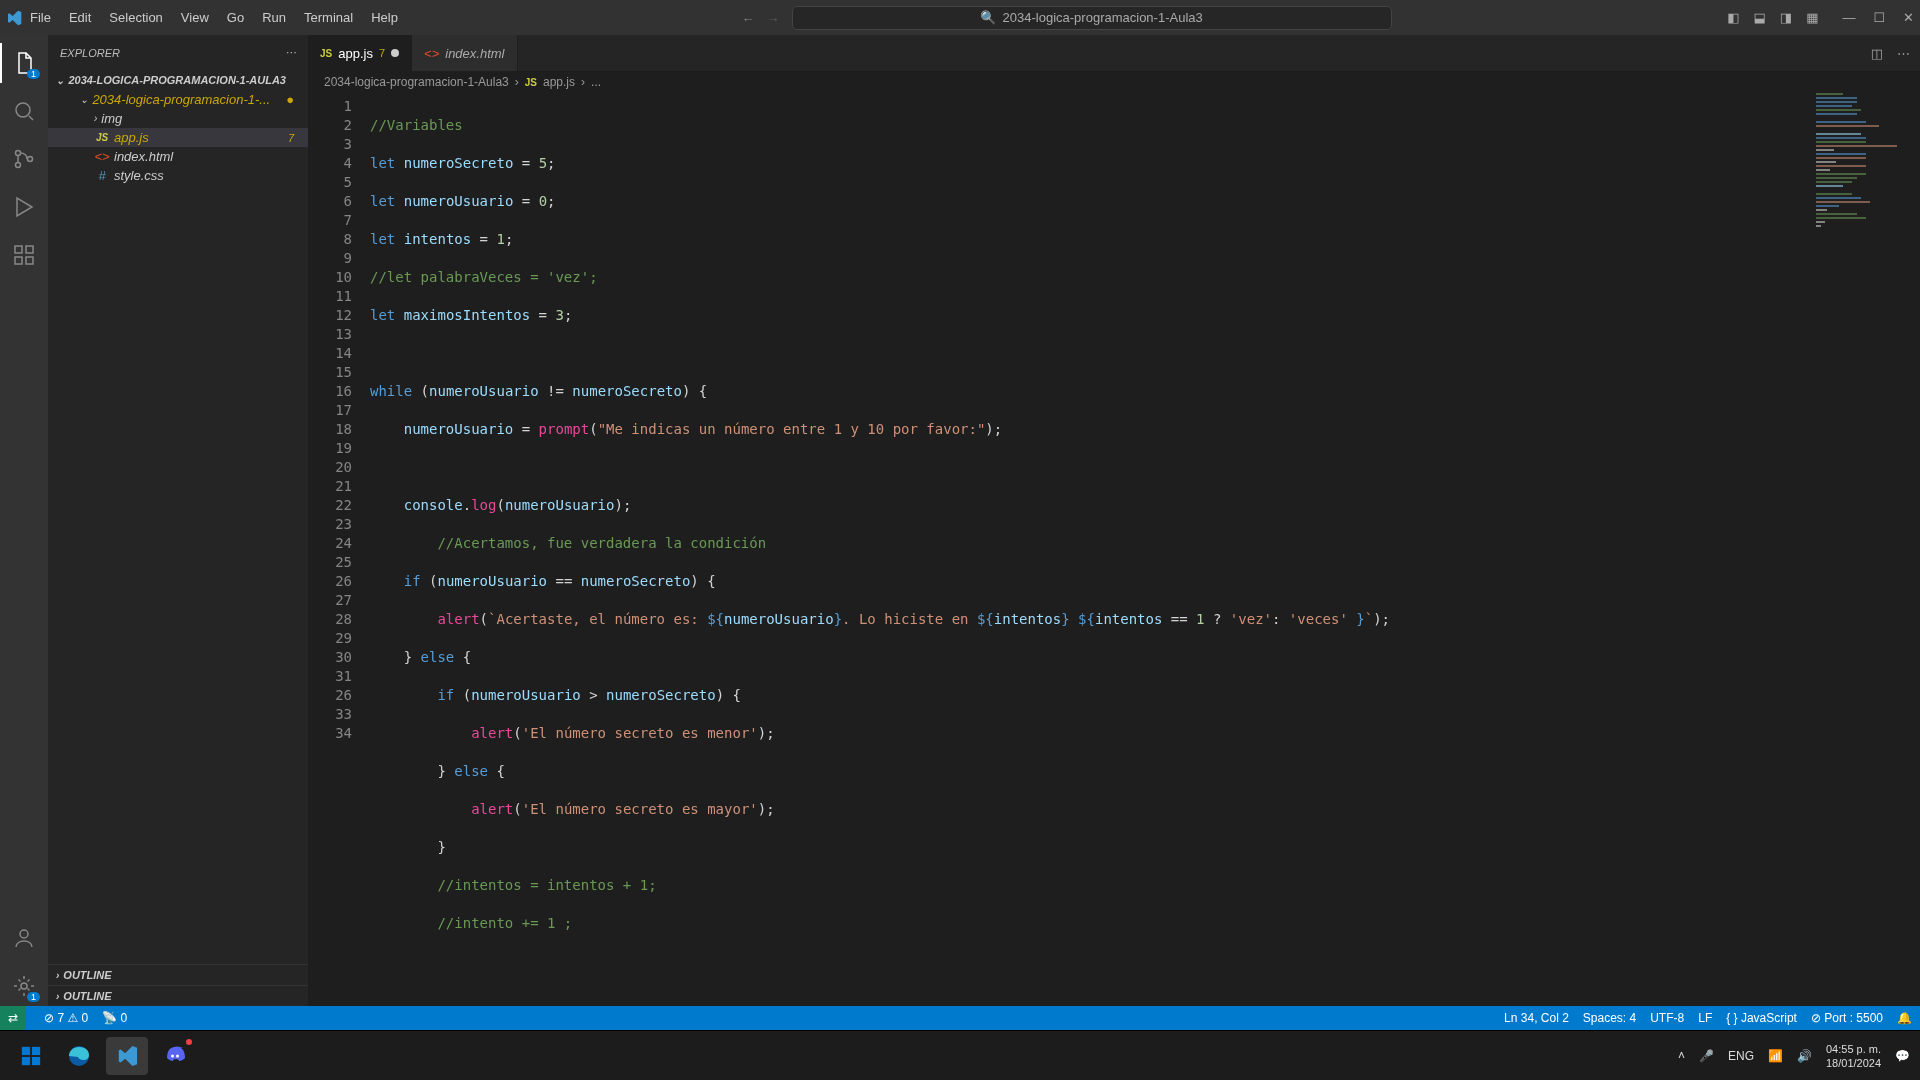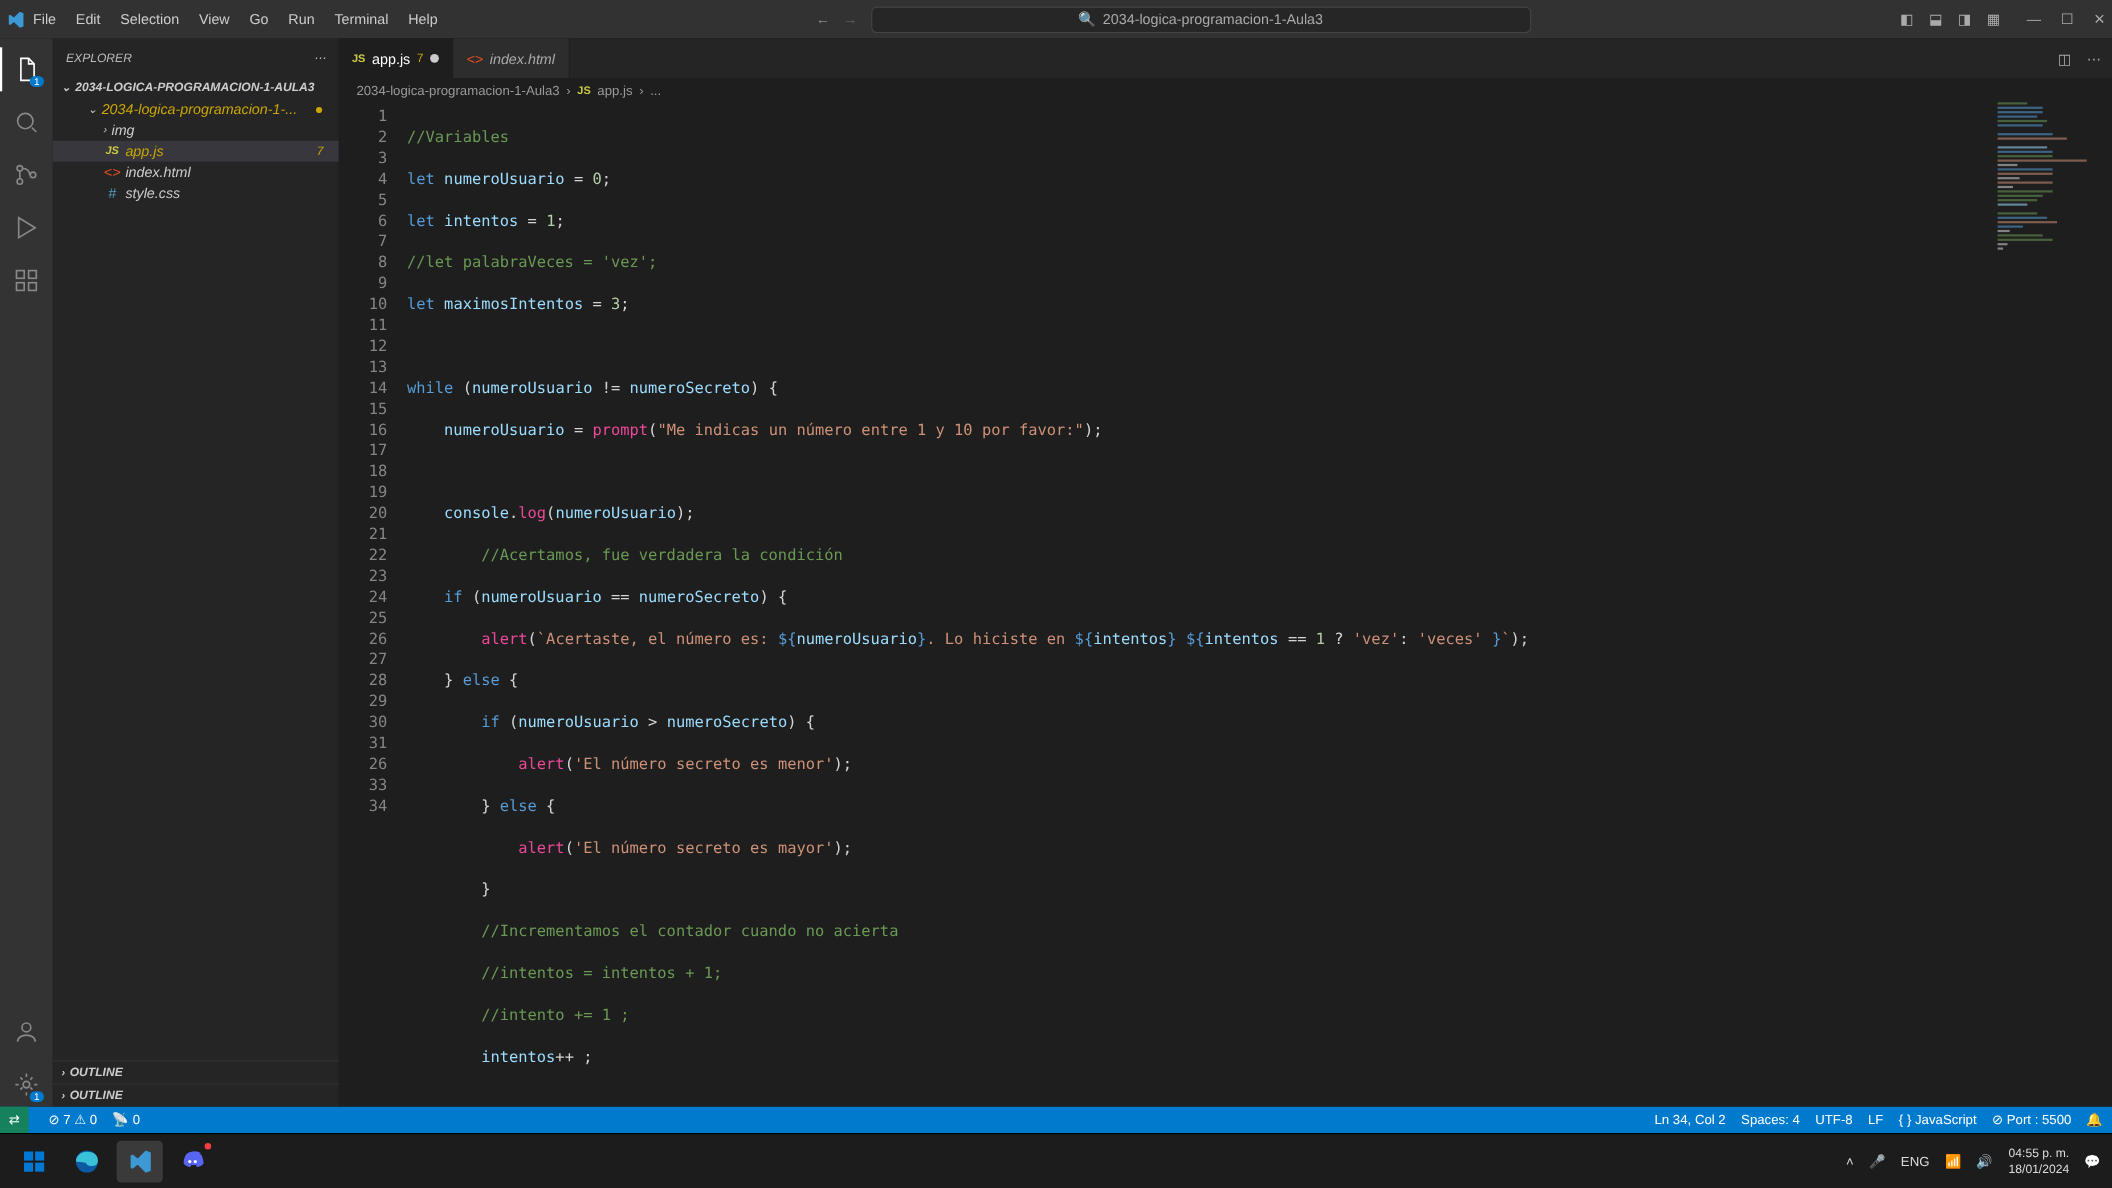--- a/index.html
+++ b/index.html
@@ -288,42 +288,41 @@
           <div>28</div>
           <div>29</div>
           <div>30</div>
           <div>31</div>
           <div>26</div>
           <div>33</div>
           <div>34</div>
       </div>
       <div class="code">
 <div><span class="c-com">//Variables</span></div>
+<div><span class="c-key">let</span> <span class="c-var">numeroSecreto</span> <span>=</span> <span class="c-num">5</span><span>;</span></div>
 <div><span class="c-key">let</span> <span class="c-var">numeroUsuario</span> <span>=</span> <span class="c-num">0</span><span>;</span></div>
 <div><span class="c-key">let</span> <span class="c-var">intentos</span> <span>=</span> <span class="c-num">1</span><span>;</span></div>
 <div><span class="c-com">//let palabraVeces = 'vez';</span></div>
 <div><span class="c-key">let</span> <span class="c-var">maximosIntentos</span> <span>=</span> <span class="c-num">3</span><span>;</span></div>
 <div>&nbsp;</div>
 <div><span class="c-key">while</span> <span>(</span><span class="c-var">numeroUsuario</span> <span>!=</span> <span class="c-var">numeroSecreto</span><span>) {</span></div>
 <div>    <span class="c-var">numeroUsuario</span> <span>=</span> <span class="c-fn">prompt</span><span>(</span><span class="c-str">"Me indicas un número entre 1 y 10 por favor:"</span><span>);</span></div>
 <div>&nbsp;</div>
 <div>    <span class="c-var">console</span><span>.</span><span class="c-fn">log</span><span>(</span><span class="c-var">numeroUsuario</span><span>);</span></div>
 <div>        <span class="c-com">//Acertamos, fue verdadera la condición</span></div>
 <div>    <span class="c-key">if</span> <span>(</span><span class="c-var">numeroUsuario</span> <span>==</span> <span class="c-var">numeroSecreto</span><span>) {</span></div>
 <div>        <span class="c-fn">alert</span><span>(</span><span class="c-str">`Acertaste, el número es: </span><span class="c-tmpl">${</span><span class="c-var">numeroUsuario</span><span class="c-tmpl">}</span><span class="c-str">. Lo hiciste en </span><span class="c-tmpl">${</span><span class="c-var">intentos</span><span class="c-tmpl">}</span><span class="c-str"> </span><span class="c-tmpl">${</span><span class="c-var">intentos</span><span> == </span><span class="c-num">1</span><span> ? </span><span class="c-str">'vez'</span><span>: </span><span class="c-str">'veces'</span><span class="c-tmpl"> }</span><span class="c-str">`</span><span>);</span></div>
 <div>    <span>} </span><span class="c-key">else</span><span> {</span></div>
 <div>        <span class="c-key">if</span> <span>(</span><span class="c-var">numeroUsuario</span> <span>&gt;</span> <span class="c-var">numeroSecreto</span><span>) {</span></div>
 <div>            <span class="c-fn">alert</span><span>(</span><span class="c-str">'El número secreto es menor'</span><span>);</span></div>
 <div>        <span>} </span><span class="c-key">else</span><span> {</span></div>
 <div>            <span class="c-fn">alert</span><span>(</span><span class="c-str">'El número secreto es mayor'</span><span>);</span></div>
 <div>        <span>}</span></div>
-<div>        <span class="c-com">//Incrementamos el contador cuando no acierta</span></div>
 <div>        <span class="c-com">//intentos = intentos + 1;</span></div>
 <div>        <span class="c-com">//intento += 1 ;</span></div>
-<div>        <span class="c-var">intentos</span><span>++ ;</span></div>
 
 
 
 
 
 
 
 
 
 

